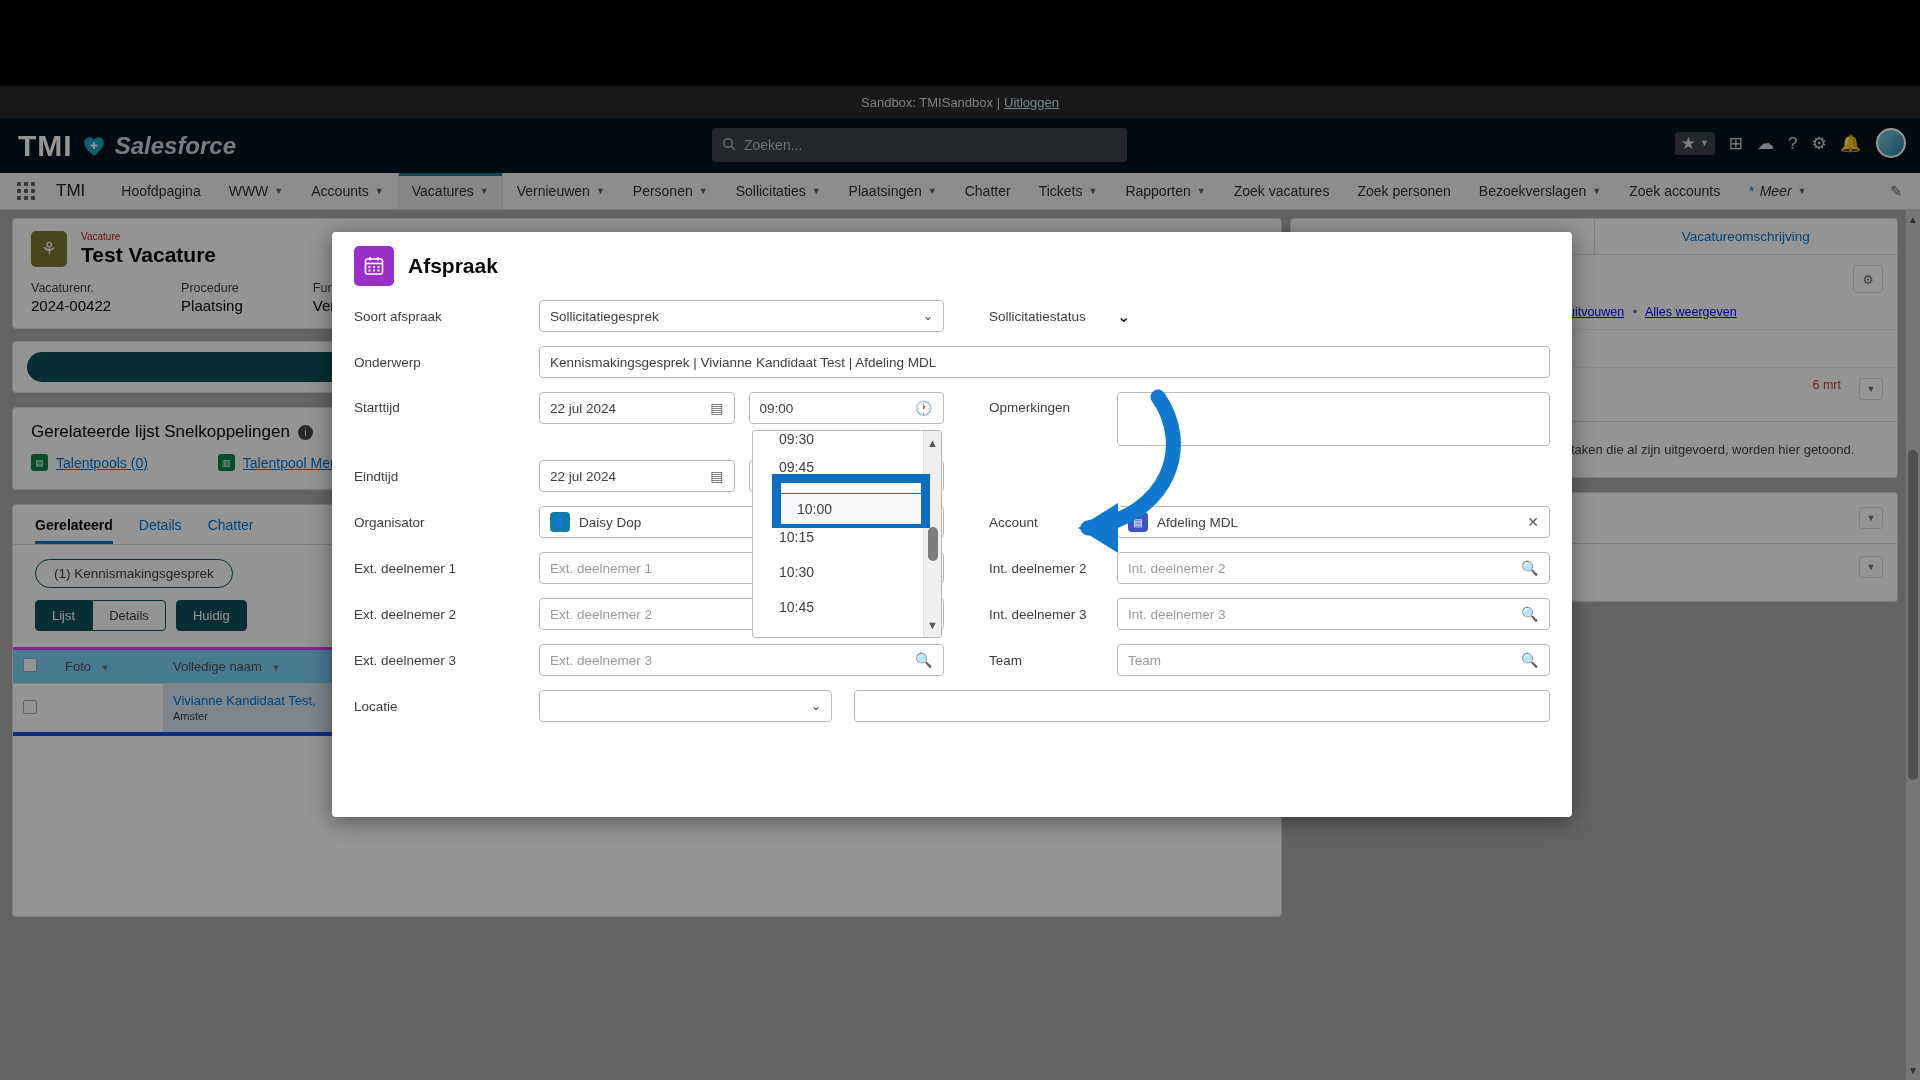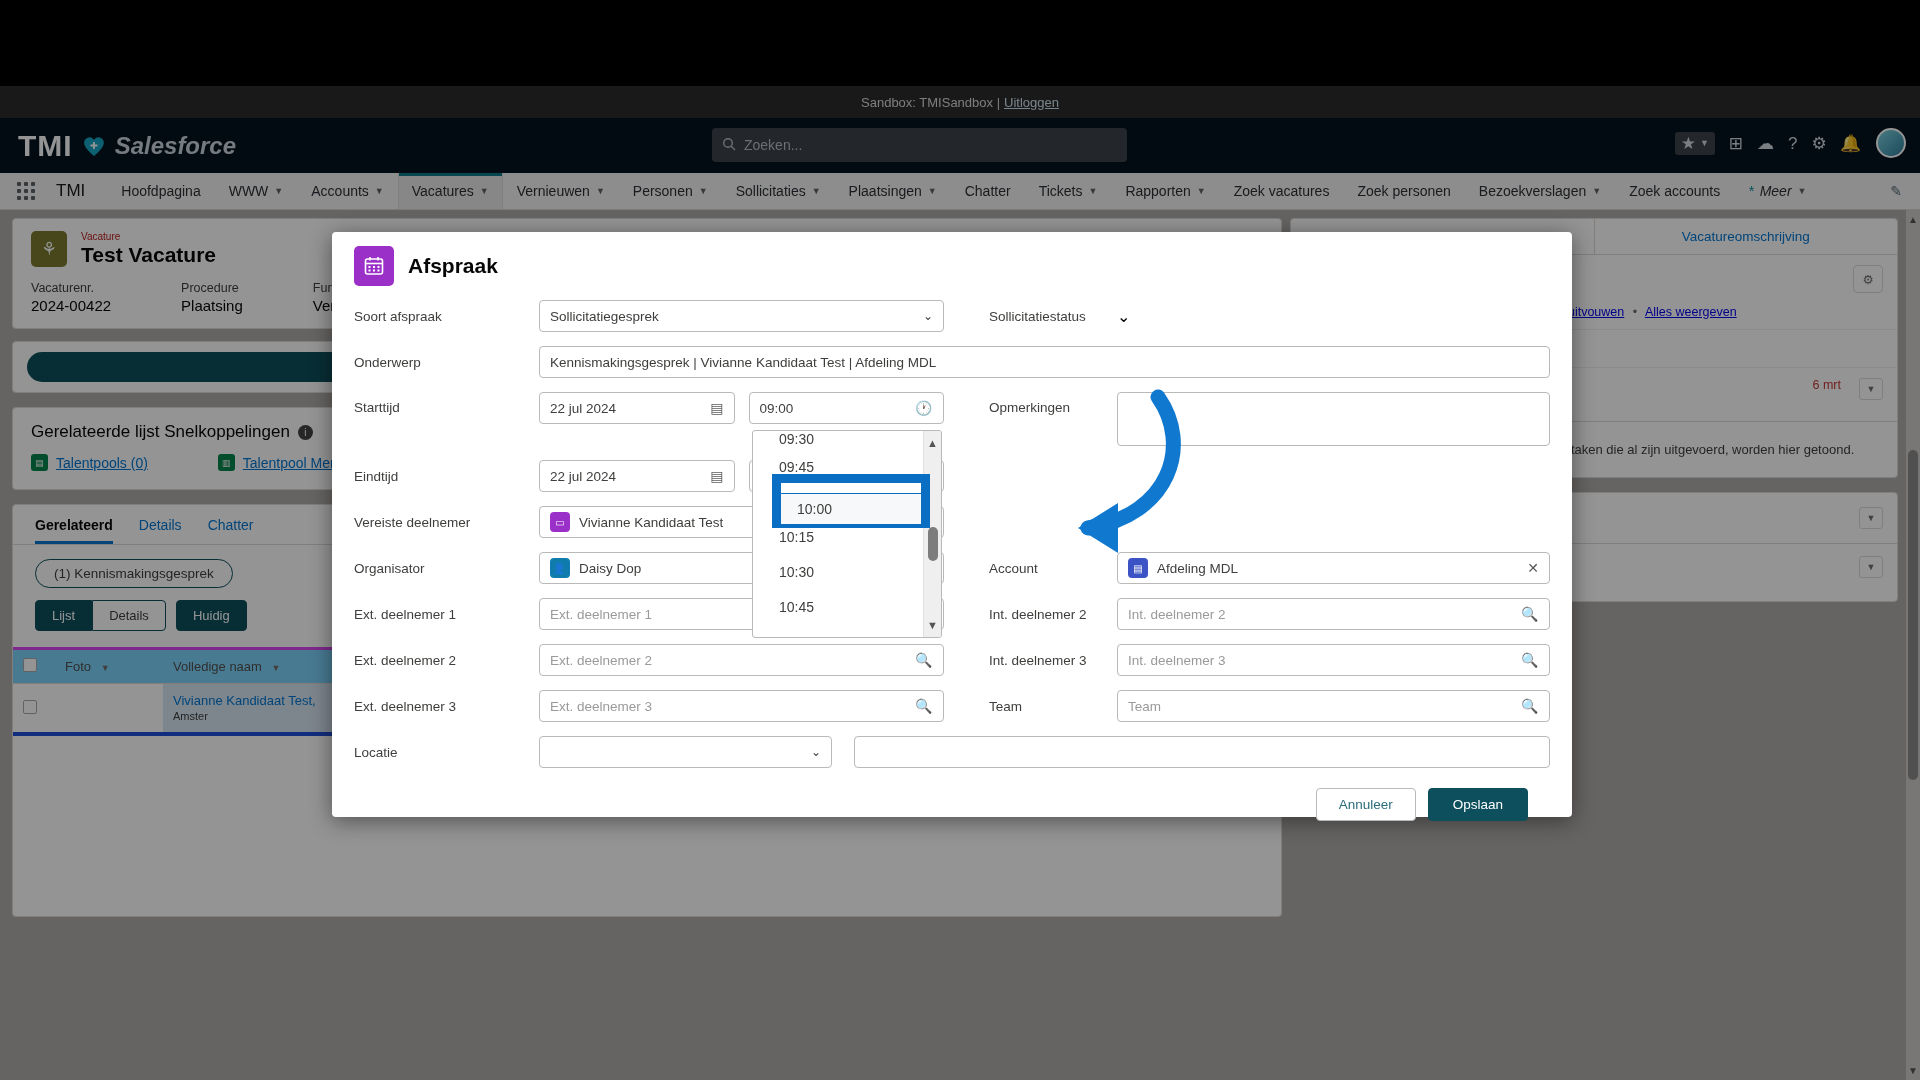--- a/index.html
+++ b/index.html
@@ -609,29 +609,20 @@
           <div class="inp" style="width:196px">
             <span>22 jul 2024</span>
             <span class="trail">▤</span>
           </div>
           <div class="inp" style="width:196px">
             <span></span>
           </div>
         </div>
       </div>
 
-      <div class="frow">
-        <div class="flabel">Vereiste deelnemer</div>
-        <div class="fctl" style="max-width:405px">
-          <div class="inp">
-            <span class="lookup-chip chip-purple">▭</span>
-            <span>Vivianne Kandidaat Test</span>
-          </div>
-        </div>
-      </div>
 
       <div class="frow">
         <div class="flabel">Organisator</div>
         <div class="fctl" style="max-width:405px">
           <div class="inp">
             <span class="lookup-chip chip-blue">👤</span>
             <span>Daisy Dop</span>
           </div>
         </div>
         <div class="right-half" style="margin-left:45px">
@@ -710,24 +701,20 @@
               <span></span>
             </div>
             <span class="chev">⌄</span>
           </div>
           <div class="inp" style="flex:1">
             <span></span>
           </div>
         </div>
       </div>
 
-      <div class="modal-foot">
-        <button class="btn-cancel">Annuleer</button>
-        <button class="btn-save">Opslaan</button>
-      </div>
     </div>
   </div>
 
   <div class="field-outline"></div>
 
   <div class="time-dd">
     <div class="time-list">
       <div class="time-opt clipped">09:30</div>
       <div class="time-opt">09:45</div>
       <div class="time-opt sel">10:00</div>

